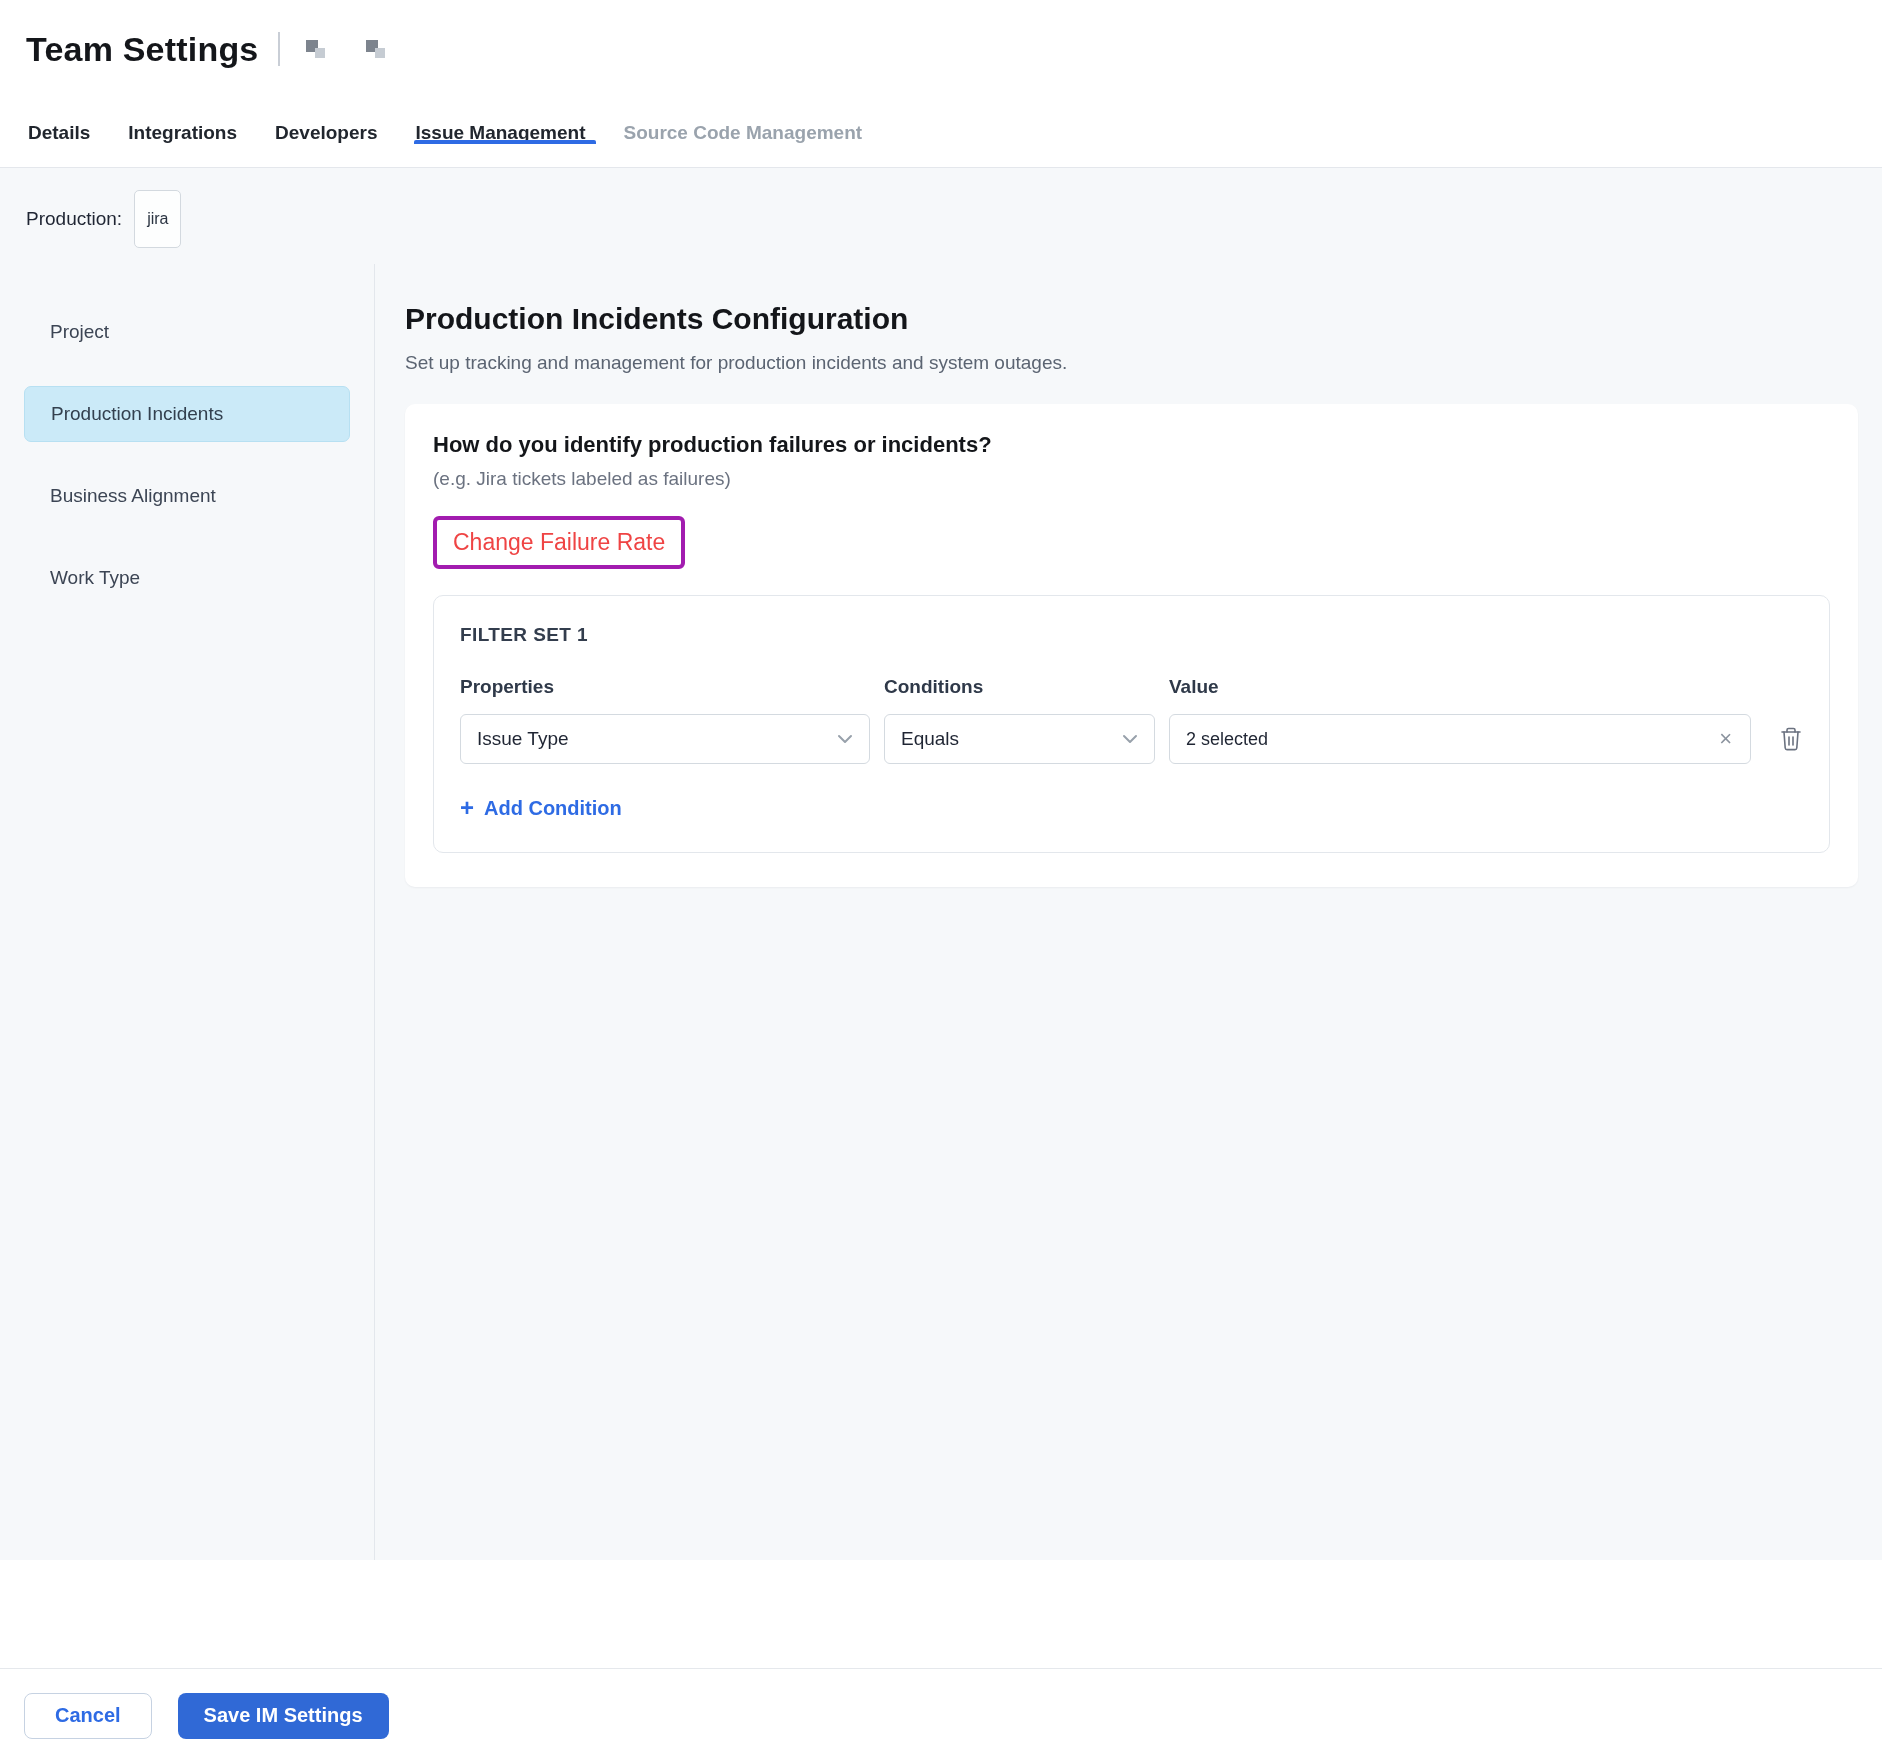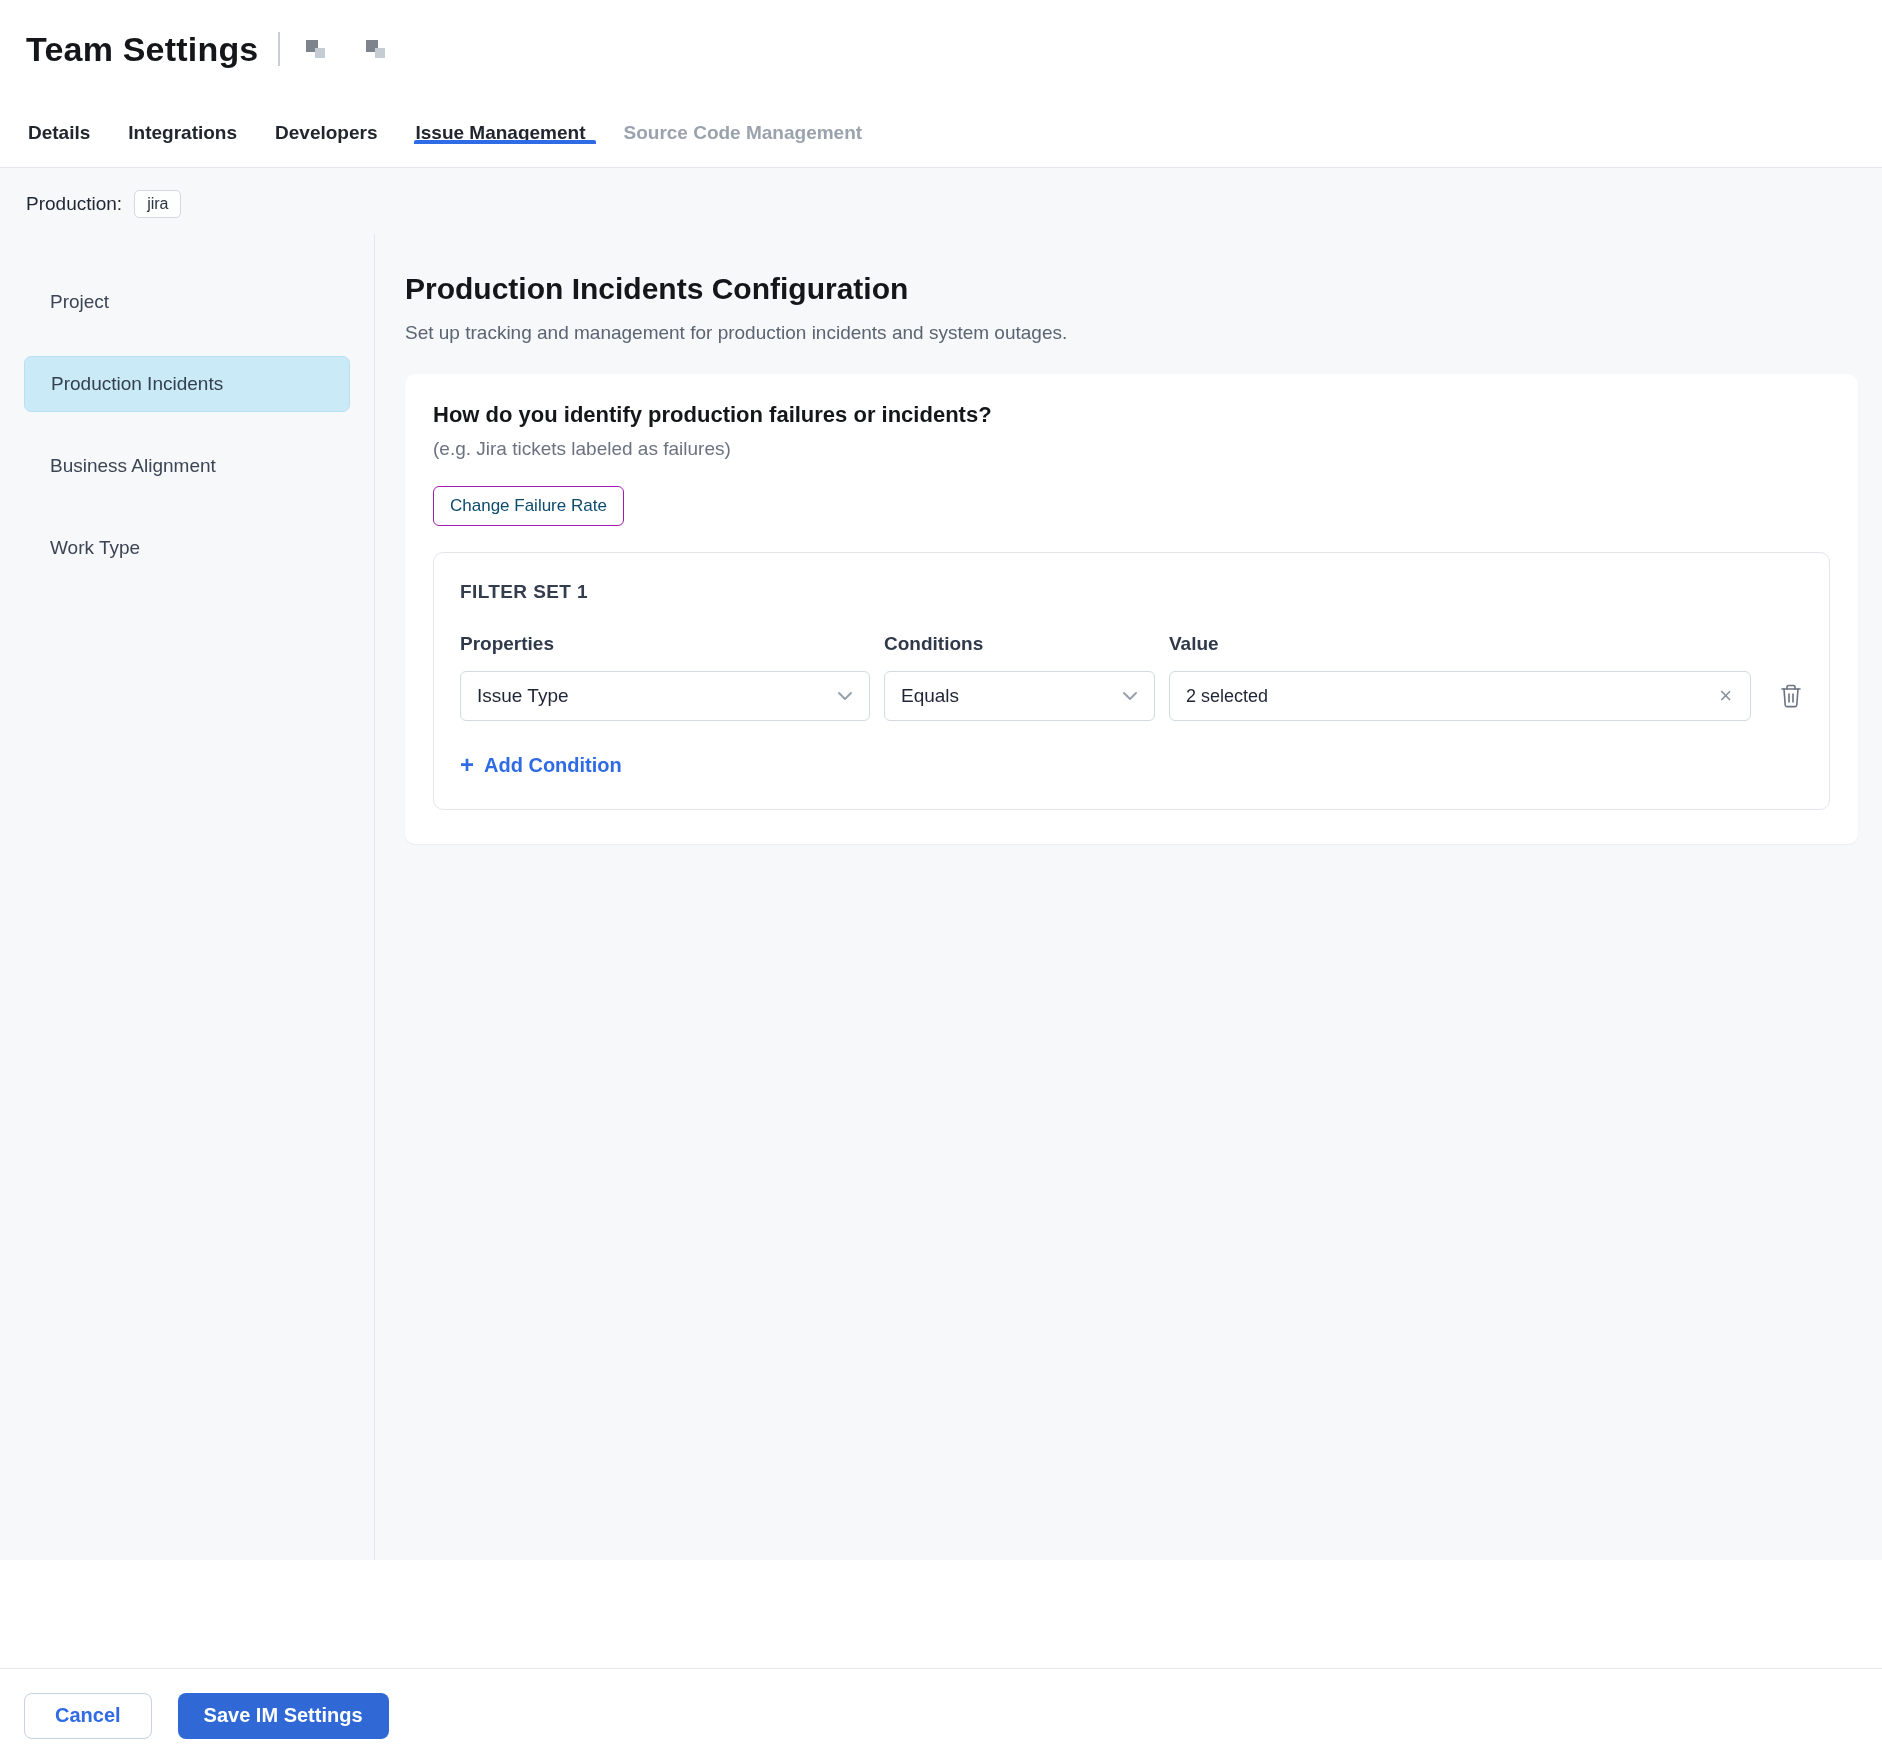--- a/index.html
+++ b/index.html
@@ -22,39 +22,39 @@
   
   .tabs { height:70px; display:flex; align-items:center; gap:38px; padding:0 28px; border-bottom:1px solid #e4e7ec; background:#fff; }
   .tab { display:flex; align-items:center; font-size:19px; font-weight:600; color:#21262e; position:relative; cursor:pointer; white-space:nowrap; }
   .tab.active::after { content:""; position:absolute; left:-2px; right:-10px; bottom:0; height:4px; background:#2e6be4; border-radius:2px 2px 0 0; }
   .tab.disabled { color:#9aa3ad; }
 
   
   .content { height:1392px; background:#f6f8fa; display:flex; flex-direction:column; }
   .integration-row { display:flex; align-items:center; gap:12px; padding:22px 26px 16px; }
   .integration-label { font-size:19px; color:#1f2533; }
-  .integration-chip { font-size:16px; color:#2b3442; background:#fdfefe; border:1px solid #d3d9df; border-radius:5px; padding:5px 12px; line-height:1; }
+  .integration-chip { font-size:16px; color:#2b3442; background:#fdfefe; border:1px solid #d3d9df; border-radius:5px; padding:20px 12px; line-height:1; }
 
   .panes { flex:1; display:flex; align-items:stretch; min-height:0; }
 
   
   .sidebar { width:402px; border-right:1px solid #e3e7ec; padding:40px 24px 0 24px; }
   .side-item { height:56px; display:flex; align-items:center; padding:0 26px; font-size:19px; color:#3c4554; border-radius:7px; margin-bottom:26px; cursor:pointer; }
   .side-item.active { background:#cbeaf8; border:1px solid #b7e0f2; color:#33404f; }
 
   
   .main { flex:1; padding:38px 24px 0 30px; }
   .main-title { font-size:30px; font-weight:700; color:#14161a; }
   .main-subtitle { margin-top:16px; font-size:19px; color:#5b6472; }
 
   .card { margin-top:30px; background:#ffffff; border-radius:10px; padding:28px 28px 34px; box-shadow:0 1px 2px rgba(16,24,40,.05); }
   .question { font-size:22px; font-weight:700; color:#14161a; }
   .hint { margin-top:10px; font-size:19px; color:#6b7280; }
 
-  .chip-button { display:inline-block; margin-top:26px; padding:9px 16px; font-size:17px; color:#0c4a6e; background:#fff; border:1px solid #a21caf; border-radius:6px; cursor:pointer; }
+  .chip-button { display:inline-block; margin-top:26px; padding:9px 16px; font-size:23px; color:#ef4444; background:#fff; border:4px solid #a21caf; border-radius:6px; cursor:pointer; }
 
   .filter-card { margin-top:26px; border:1px solid #e3e7ec; border-radius:10px; padding:28px 26px 32px; background:#fff; }
   .filter-title { font-size:19px; font-weight:700; color:#333d4d; letter-spacing:.4px; }
 
   .filter-grid { display:grid; grid-template-columns:410px 271px 582px auto; column-gap:14px; row-gap:16px; align-items:center; margin-top:30px; }
   .col-label { font-size:19px; font-weight:600; color:#2f3949; }
   .control { height:50px; background:#fff; border:1px solid #d4dae0; border-radius:6px; display:flex; align-items:center; justify-content:space-between; padding:0 16px; font-size:19px; color:#1f2533; cursor:pointer; }
   .control .chev { color:#98a1ab; font-size:18px; display:flex; align-items:center; }
   .value-field { font-size:18px; }
   .clear-x { color:#8b939e; font-size:22px; line-height:1; cursor:pointer; padding:0 2px; }

